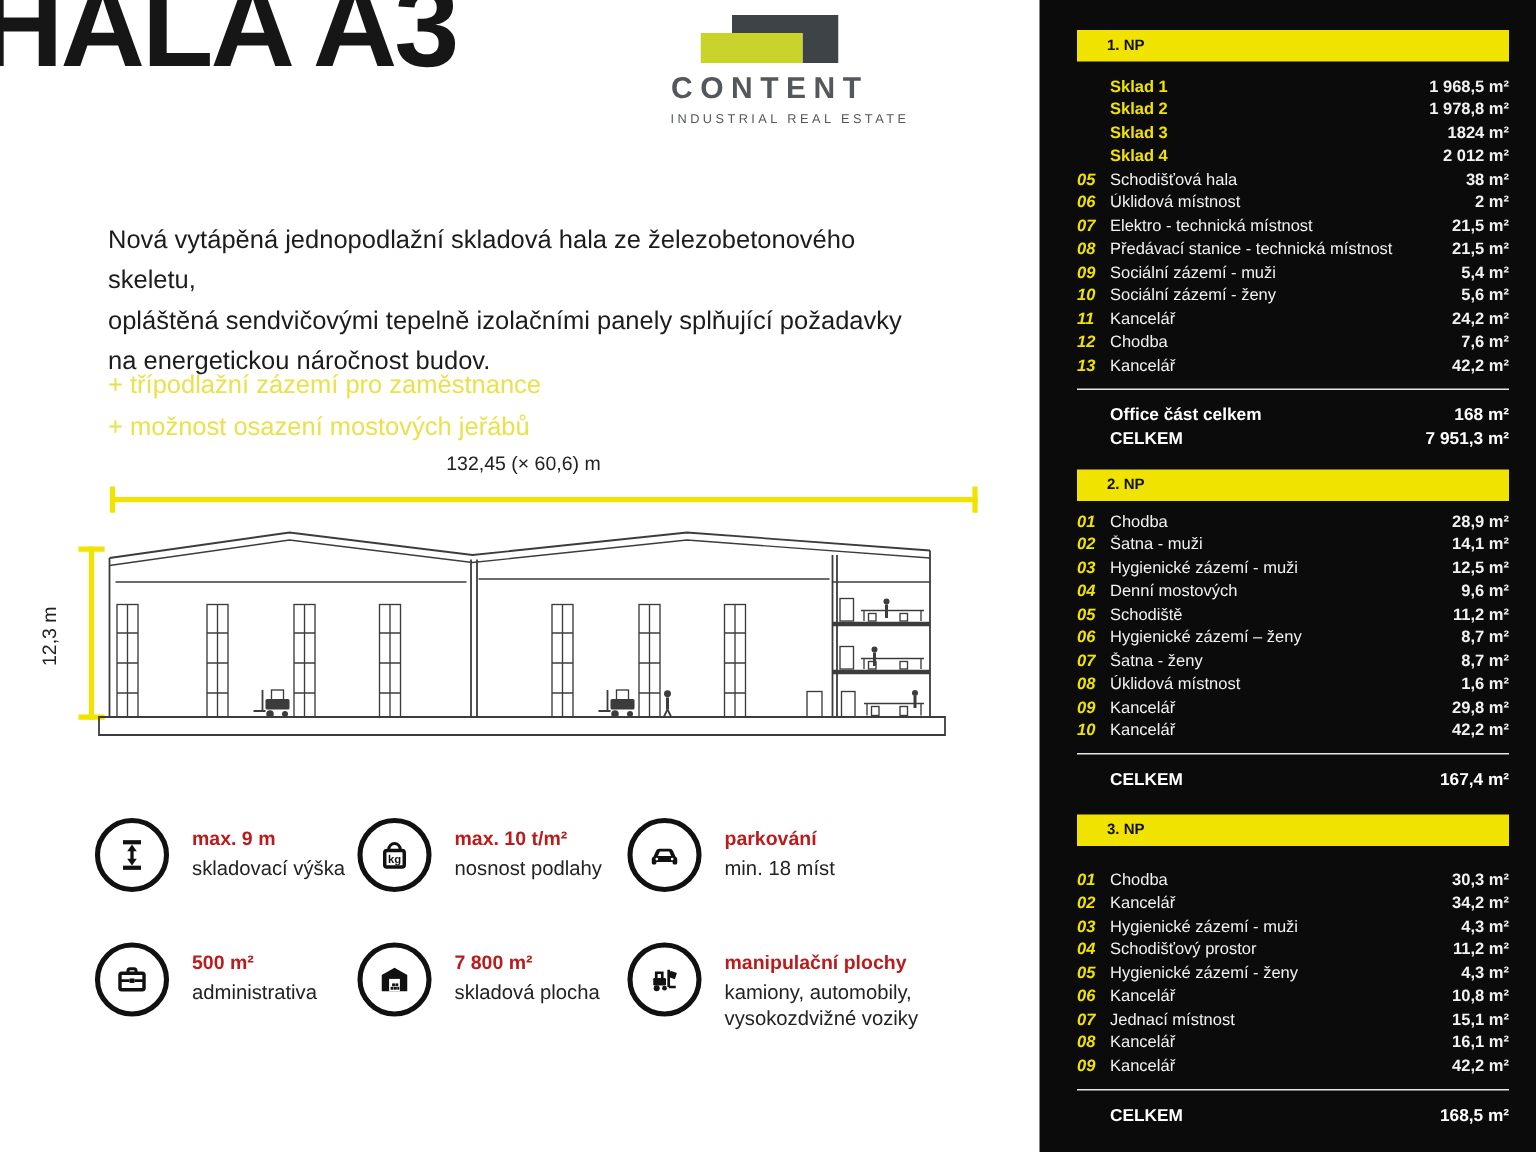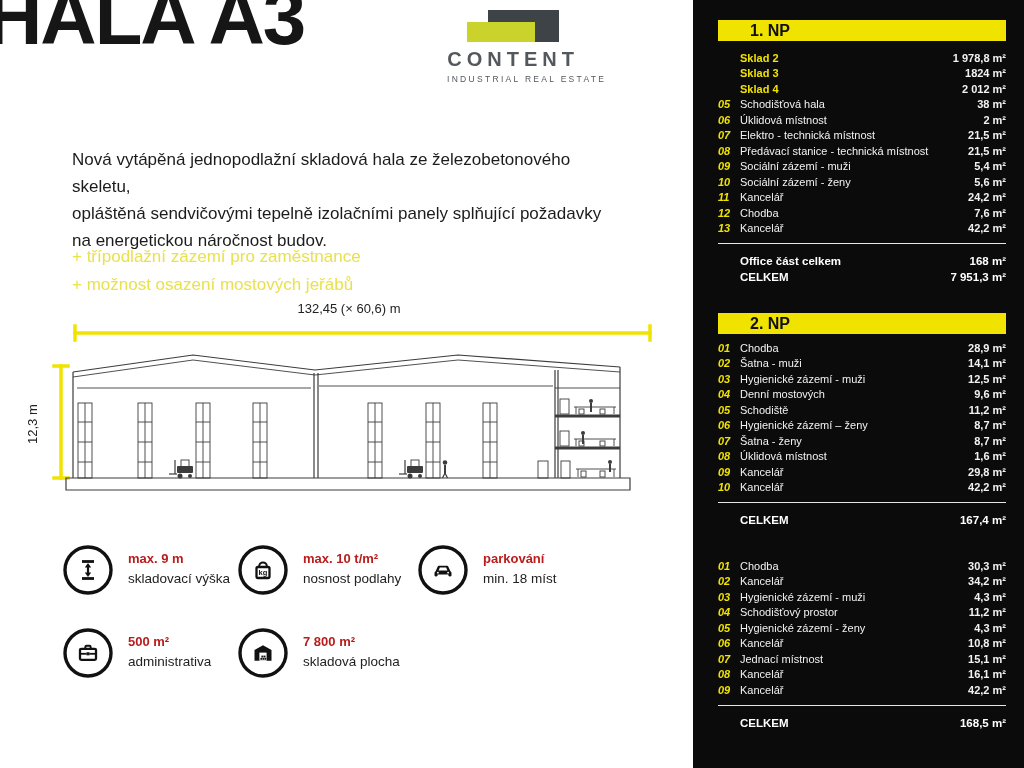--- a/index.html
+++ b/index.html
@@ -51,21 +51,21 @@
   .f3{left:62px;top:627px}.f4{left:237px;top:627px}.f5{left:417px;top:627px}
   .feature-icon{width:52px;height:52px;flex:none;}
   .feature-title{font-size:13px;font-weight:800;color:#b91c1c;line-height:22px;margin-top:4px;}
   .feature-sub{font-size:13.5px;color:#222;line-height:17px;white-space:pre-line;}
 
   
   .panel{position:absolute;left:693px;top:0;width:331px;height:768px;background:var(--panel-bg);}
   .floor-section{position:absolute;left:25px;width:288px;}
   .sec0{top:20px}.sec1{top:313px}.sec2{top:543px}
   .floor-header{height:21px;background:var(--yellow);color:#101010;font-weight:700;
-                font-size:16px;display:flex;align-items:center;padding-left:32px;}
+                font-size:10px;display:flex;align-items:center;padding-left:20px;}
   .sec0 .rows{margin-top:9px}.sec1 .rows{margin-top:6px}.sec2 .rows{margin-top:15px}
   .area-row{display:flex;align-items:center;height:15.5px;font-size:11px;color:#f2f2f2;}
   .row-num{width:22px;font-weight:700;color:var(--yellow);flex:none;font-style:italic;}
   .row-label{flex:1;white-space:nowrap;overflow:hidden;}
   .row-value{font-weight:700;white-space:nowrap;}
   .area-row.hl .row-label{color:var(--yellow);font-weight:700;}
   .divider{border-top:1px solid #e6e6e6;margin:7px 0;}
   .total-row{display:flex;align-items:flex-end;height:16px;font-size:11.5px;color:#fff;font-weight:700;}
   .total-label{flex:1;margin-left:22px;}
 </style>
@@ -306,29 +306,53 @@
         <rect x="10.4" y="14.6" width="1.9" height="1.9" fill="#111"></rect>
         <rect x="12.6" y="14.6" width="1.9" height="1.9" fill="#111"></rect>
       </g>
     </svg>
     <div>
       <div class="feature-title">7 800 m²</div>
       <div class="feature-sub">skladová plocha</div>
     </div>
   </div>
 
+  <div class="feature f5">
+    <svg class="feature-icon" viewBox="0 0 52 52">
+      <circle cx="26" cy="26" r="23" fill="none" stroke="#111" stroke-width="3.4"></circle>
+      <g transform="translate(14,14)">
+        <rect x="4.5" y="11" width="8.5" height="5" rx="0.8" fill="#111"></rect>
+        <path d="M6.5,11 V7.5 H10.5 V11" fill="none" stroke="#111" stroke-width="1.8"></path>
+        <line x1="14.8" y1="5.5" x2="14.8" y2="17" stroke="#111" stroke-width="1.8"></line>
+        <line x1="14.8" y1="17" x2="19.5" y2="17" stroke="#111" stroke-width="1.8"></line>
+        <rect x="15.3" y="6.8" width="4.4" height="4.4" fill="#111" transform="rotate(18 17.5 9)"></rect>
+        <circle cx="6.8" cy="17.8" r="2" fill="#111"></circle>
+          <circle cx="12" cy="17.8" r="1.6" fill="#111"></circle>
+      </g>
+    </svg>
+    <div>
+      <div class="feature-title">manipulační plochy</div>
+      <div class="feature-sub">kamiony, automobily,
+vysokozdvižné voziky</div>
+    </div>
+  </div>
 
   <aside class="panel">
     <section class="floor-section sec0">
       <div class="floor-header">
         <span class="floor-header-label">1. NP</span>
       </div>
       <div class="rows">
           <div class="area-row hl">
             <span class="row-num"></span>
+            <span class="row-label">Sklad 1</span>
+            <span class="row-value">1 968,5 m²</span>
+          </div>
+          <div class="area-row hl">
+            <span class="row-num"></span>
             <span class="row-label">Sklad 2</span>
             <span class="row-value">1 978,8 m²</span>
           </div>
           <div class="area-row hl">
             <span class="row-num"></span>
             <span class="row-label">Sklad 3</span>
             <span class="row-value">1824 m²</span>
           </div>
           <div class="area-row hl">
             <span class="row-num"></span>
@@ -453,20 +477,23 @@
       <div class="divider"></div>
       <div class="totals">
           <div class="total-row">
             <span class="total-label">CELKEM</span>
             <span class="total-value">167,4 m²</span>
           </div>
         </div>
     </section>
 
     <section class="floor-section sec2">
+      <div class="floor-header">
+        <span class="floor-header-label">3. NP</span>
+      </div>
       <div class="rows">
           <div class="area-row">
             <span class="row-num">01</span>
             <span class="row-label">Chodba</span>
             <span class="row-value">30,3 m²</span>
           </div>
           <div class="area-row">
             <span class="row-num">02</span>
             <span class="row-label">Kancelář</span>
             <span class="row-value">34,2 m²</span>

